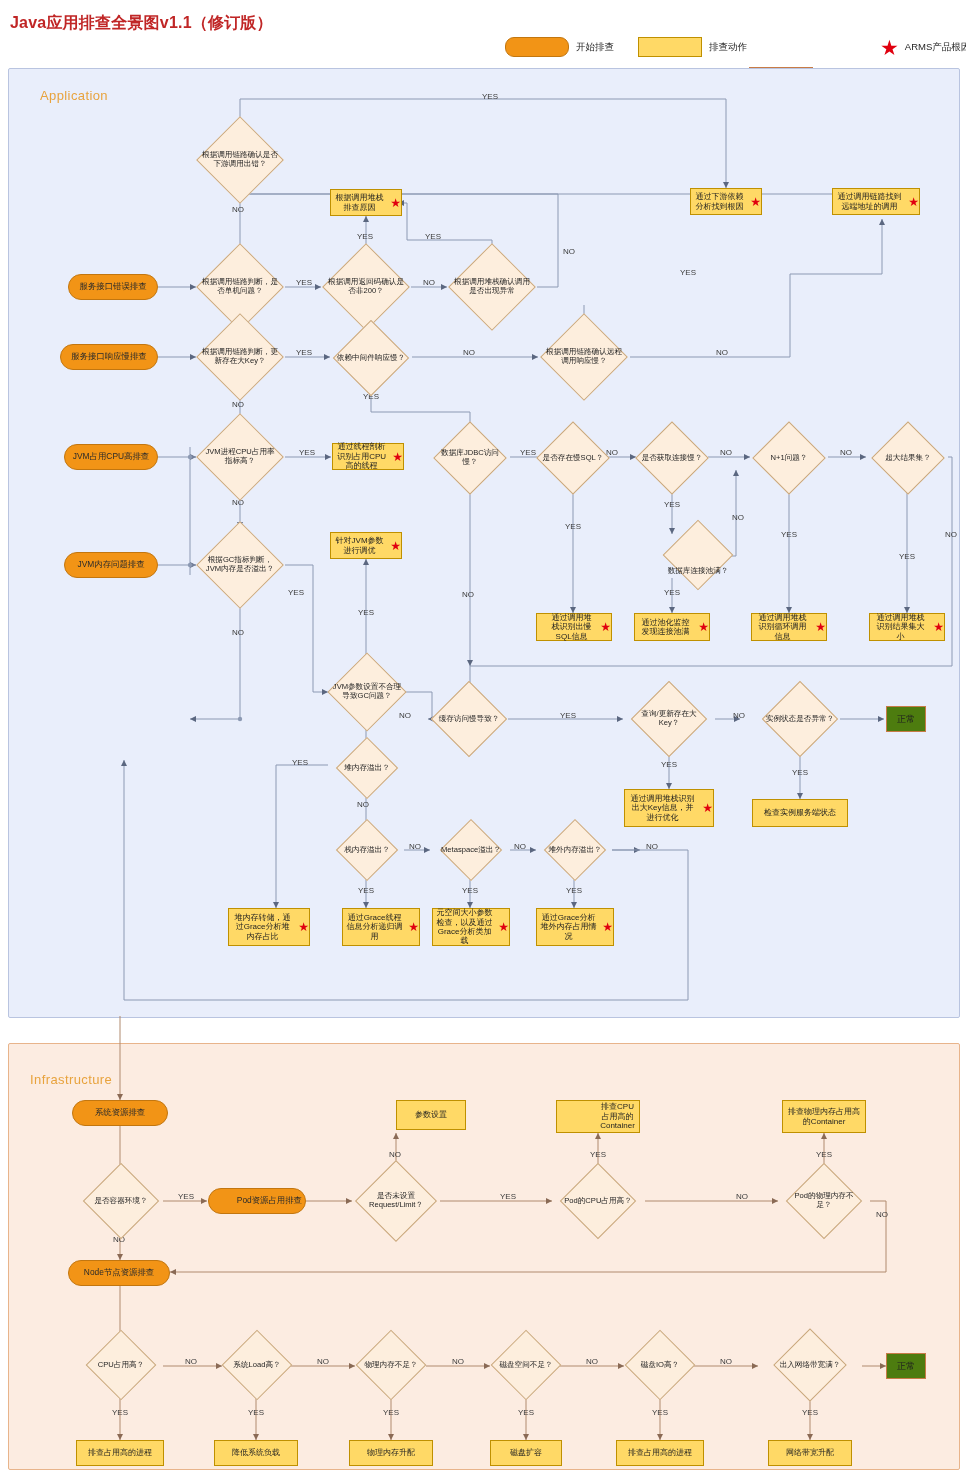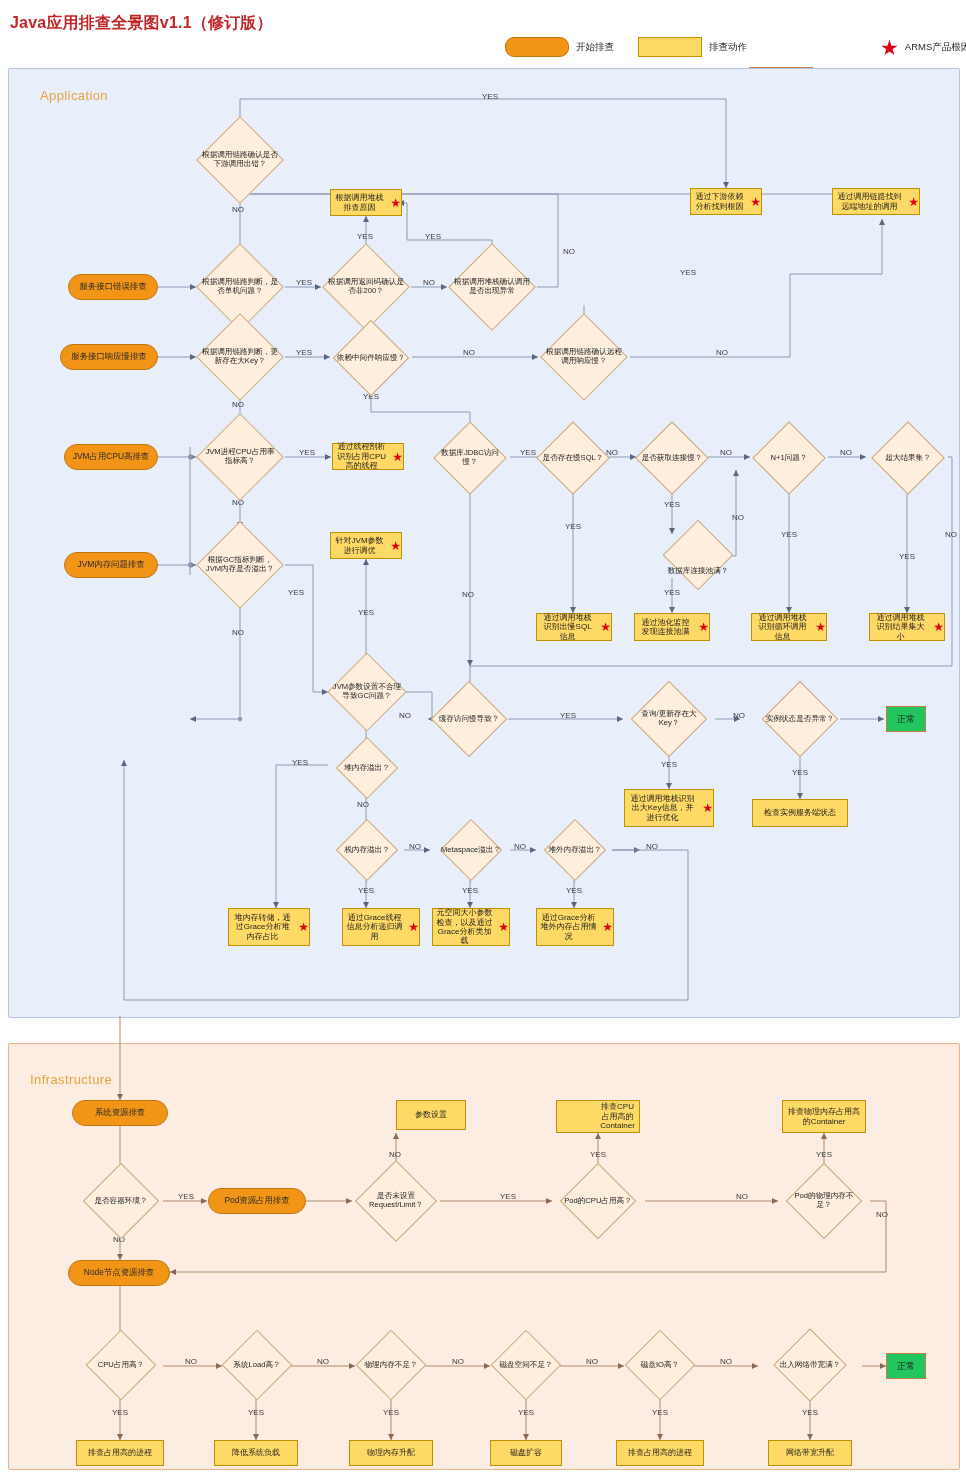--- a/index.html
+++ b/index.html
@@ -26,21 +26,21 @@
 
   
   #edges{position:absolute;left:0;top:0;width:966px;height:1476px;pointer-events:none;}
 
   
   .node{position:absolute;box-sizing:border-box;display:flex;align-items:center;justify-content:center;text-align:center;line-height:1.18;color:#1f1f1f;}
   .node span.tx{display:block;padding:0 3px;}
 
   .n-start{background:#f29416;border:1px solid #c2760f;border-radius:14px;font-size:8.4px;color:#2b2b2b;}
   .n-action{background:#ffd966;border:1px solid #bf9000;font-size:8px;}
-  .n-normal{background:#22c55e;border:1px solid #c77b46;font-size:9px;}
+  .n-normal{background:#4d7c0f;border:1px solid #c77b46;font-size:9px;}
 
   .n-dec{background:transparent;font-size:7.6px;}
   .n-dec .dia{position:absolute;left:0;top:0;width:100%;height:100%;background:#fdeedd;border:1px solid #c9a77c;transform:rotate(45deg);box-sizing:border-box;}
   .n-dec .tx{position:relative;z-index:2;}
 
   .star-in{color:#e0000f;font-size:12px;line-height:0;vertical-align:-1px;margin-left:2px;}
 
   
   .elabel{position:absolute;font-size:8px;color:#3c3c3c;background:transparent;white-space:nowrap;}
 </style>
@@ -418,21 +418,21 @@
       <span class="star-in">★</span>
     </div>
   <div class="node n-action" style="left:332px;top:443px;width:72px;height:27px;">
       <span class="tx">通过线程剖析识别占用CPU高的线程</span>
       <span class="star-in">★</span>
     </div>
   <div class="node n-action" style="left:330px;top:532px;width:72px;height:27px;">
       <span class="tx">针对JVM参数进行调优</span>
       <span class="star-in">★</span>
     </div>
-  <div class="node n-action" style="left:536px;top:613px;width:76px;height:28px;">
+  <div class="node n-action" style="left:536px;top:613px;width:76px;height:28px;padding-left:8px;">
       <span class="tx">通过调用堆栈识别出慢SQL信息</span>
       <span class="star-in">★</span>
     </div>
   <div class="node n-action" style="left:634px;top:613px;width:76px;height:28px;">
       <span class="tx">通过池化监控发现连接池满</span>
       <span class="star-in">★</span>
     </div>
   <div class="node n-action" style="left:751px;top:613px;width:76px;height:28px;">
       <span class="tx">通过调用堆栈识别循环调用信息</span>
       <span class="star-in">★</span>
@@ -464,21 +464,21 @@
       <span class="tx">通过Grace分析堆外内存占用情况</span>
       <span class="star-in">★</span>
     </div>
   <div class="node n-normal" style="left:886px;top:706px;width:40px;height:26px;">
       <span class="tx">正常</span>
     </div>
 
   <div class="node n-start" style="left:72px;top:1100px;width:96px;height:26px;">
       <span class="tx">系统资源排查</span>
     </div>
-  <div class="node n-start" style="left:208px;top:1188px;width:98px;height:26px;">
+  <div class="node n-start" style="left:208px;top:1188px;width:98px;height:26px;justify-content:flex-end;">
       <span class="tx">Pod资源占用排查</span>
     </div>
   <div class="node n-start" style="left:68px;top:1260px;width:102px;height:26px;">
       <span class="tx">Node节点资源排查</span>
     </div>
 
   <div class="node n-dec" style="left:80px;top:1178px;width:82px;height:46px;">
       <div class="dia" style="width:54px;height:54px;left:14px;top:-4px;"></div>
       <span class="tx" style="width:72px;">是否容器环境？</span>
     </div>

